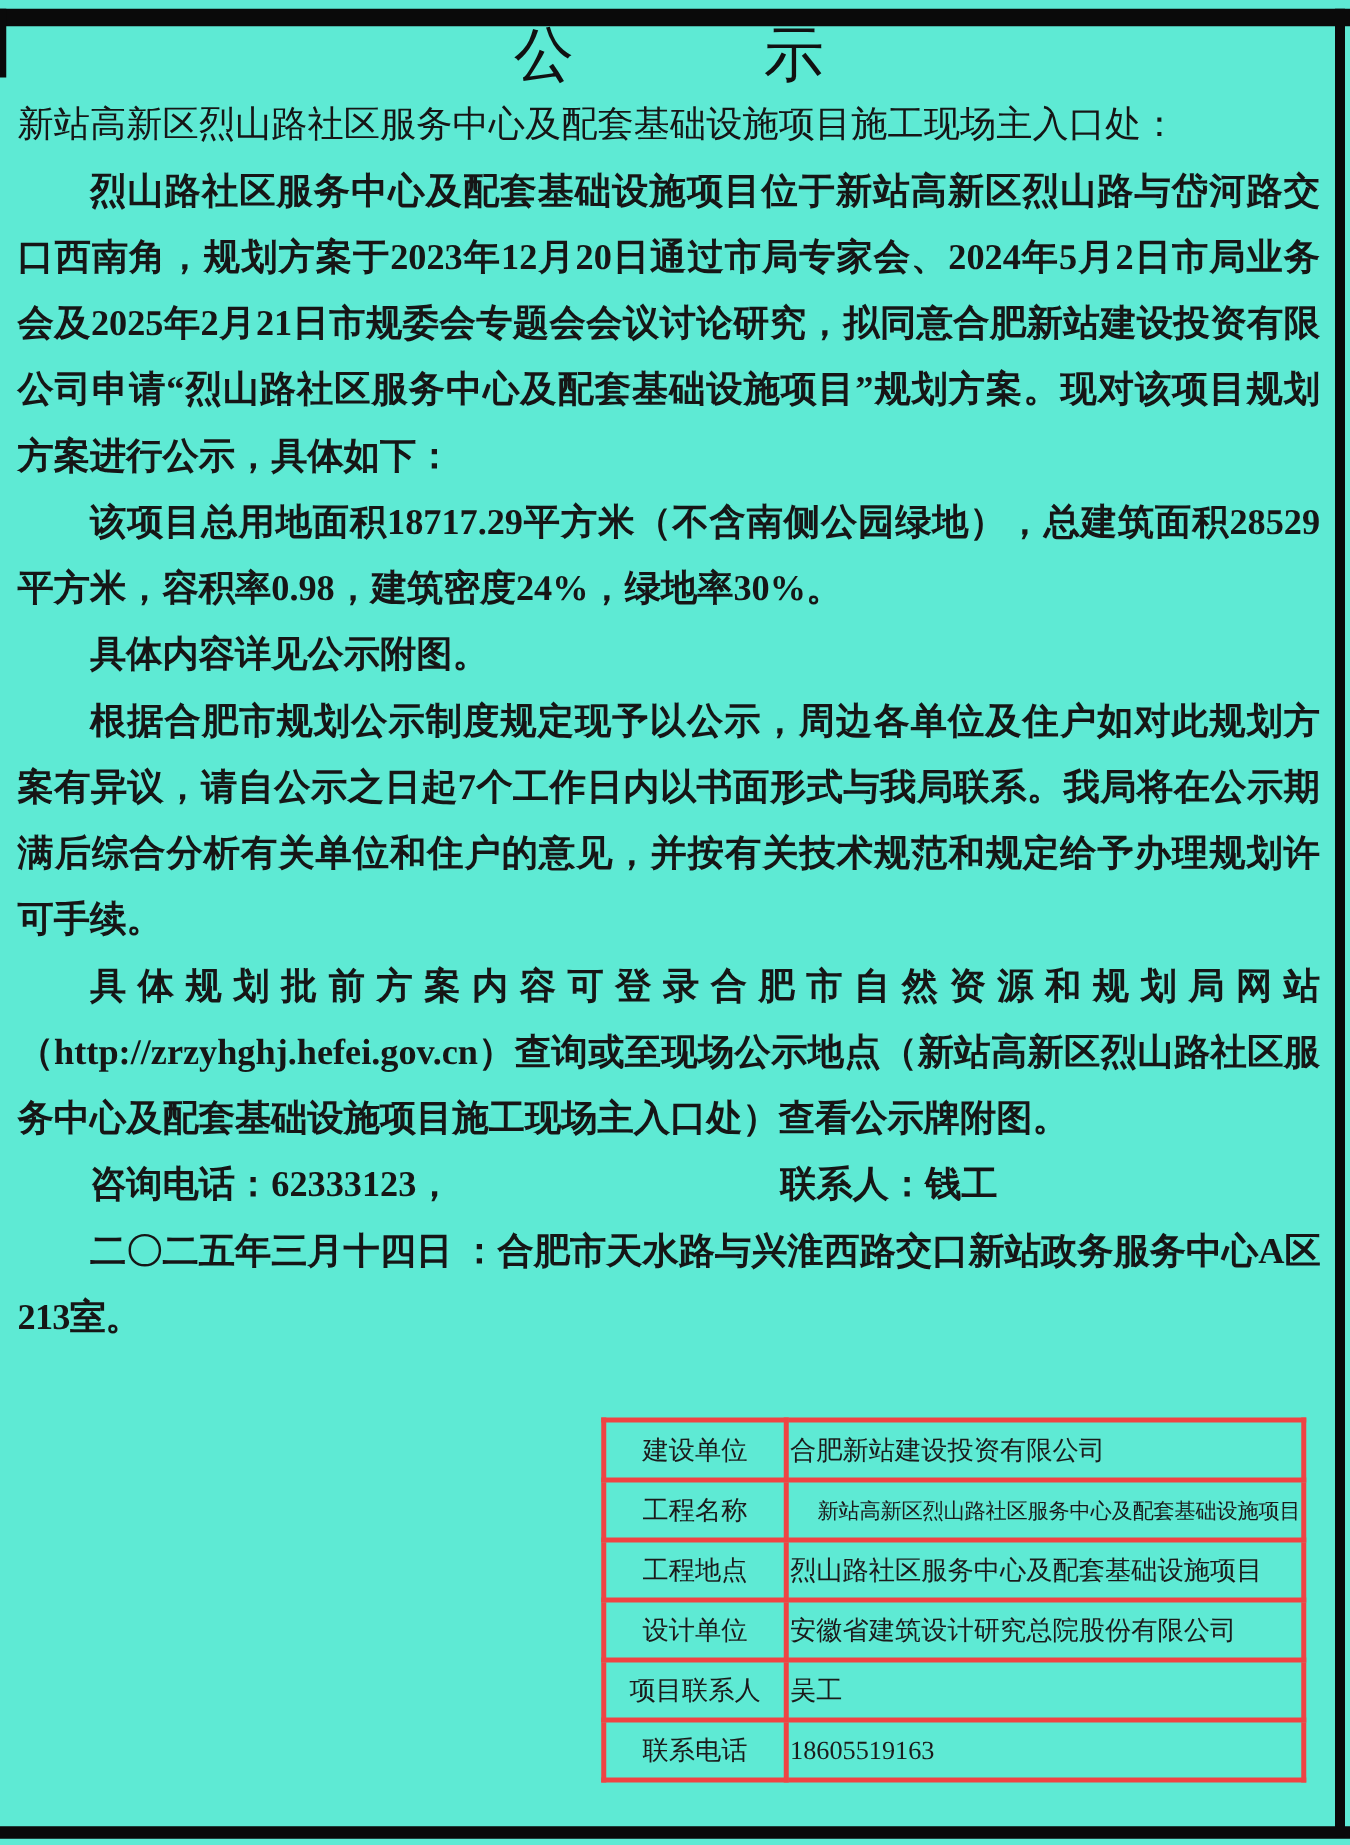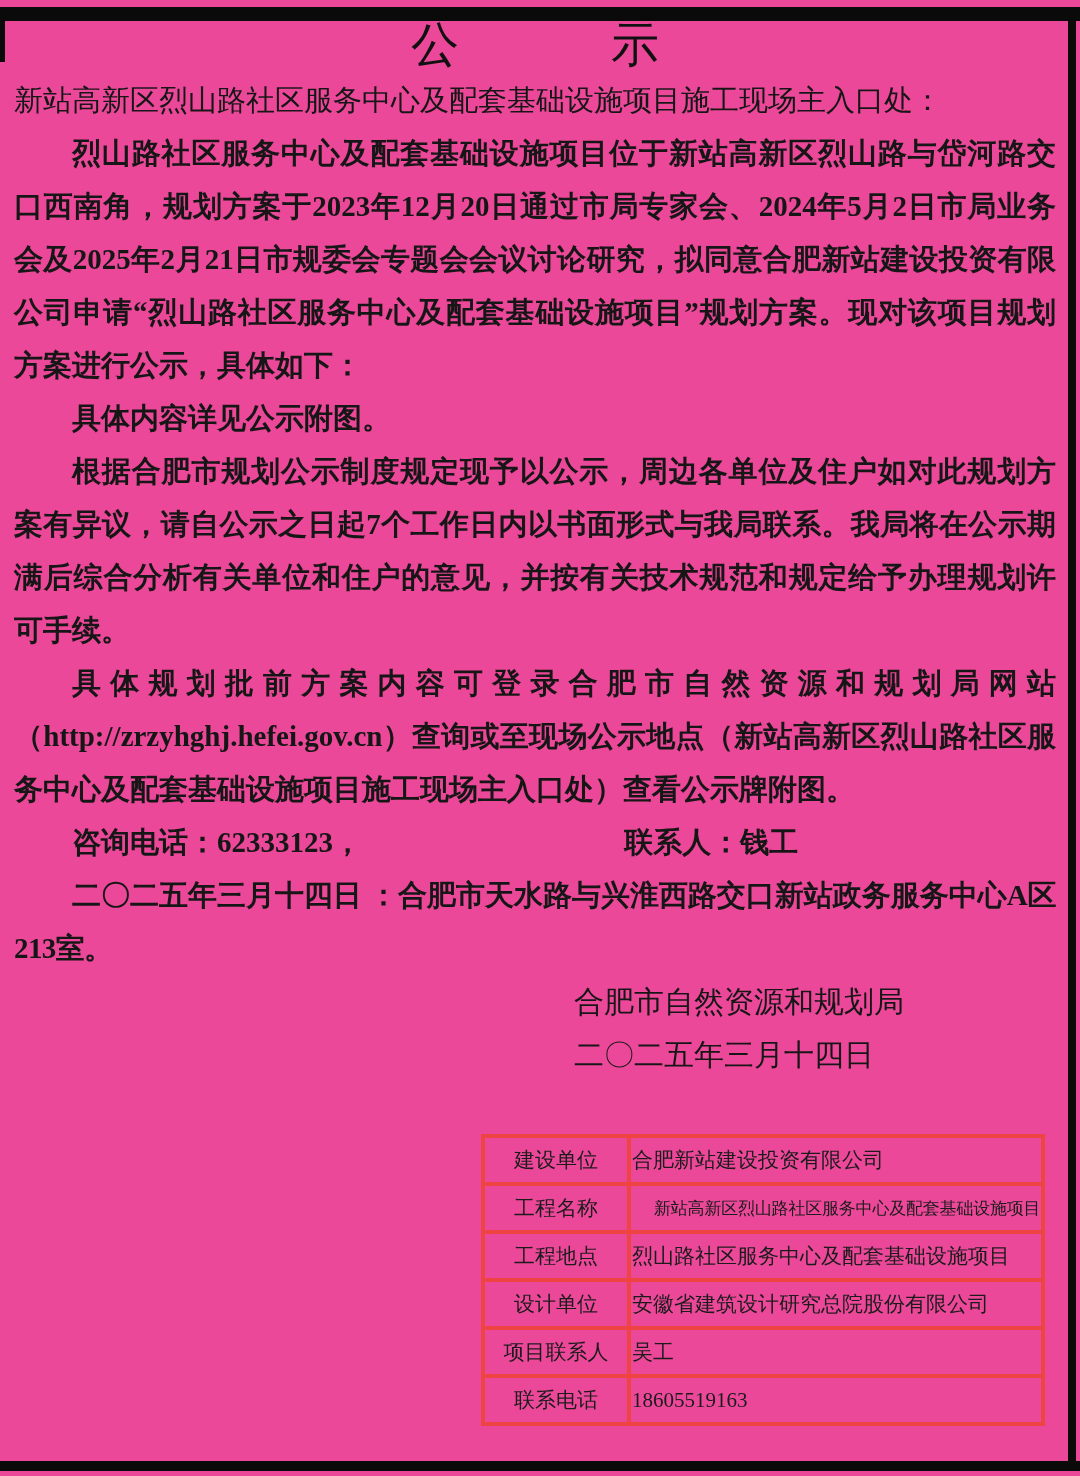--- a/index.html
+++ b/index.html
@@ -4,21 +4,21 @@
 <style>
   html, body { margin: 0; padding: 0; }
   body {
     width: 1080px; height: 1476px;
     background: #ffffff;
     font-family: "Liberation Serif", "DejaVu Serif", serif;
   }
   .page {
     position: relative;
     width: 1080px; height: 1476px;
-    background: #ec4899;
+    background: #5eead4;
     color: #161616;
     overflow: hidden;
   }
   
   .bar { position: absolute; background: #0a0a0a; }
   .bar-top    { left: 0; top: 7px;    width: 1080px; height: 14px; }
   .bar-bottom { left: 0; top: 1461px; width: 1080px; height: 10px; }
   .bar-right  { left: 1068px; top: 7px; width: 8px; height: 1462px; }
   .bar-left-stub { left: 0; top: 7px; width: 5px; height: 55px; }
 
@@ -85,38 +85,35 @@
   <div class="bar bar-left-stub"></div>
 
   <div class="content">
 
     <div class="title">公 示</div>
 
     <p class="body">新站高新区烈山路社区服务中心及配套基础设施项目施工现场主入口处：</p>
 
     <p class="body indent">烈山路社区服务中心及配套基础设施项目位于新站高新区烈山路与岱河路交口西南角，规划方案于2023年12月20日通过市局专家会、2024年5月2日市局业务会及2025年2月21日市规委会专题会会议讨论研究，拟同意合肥新站建设投资有限公司申请“烈山路社区服务中心及配套基础设施项目”规划方案。现对该项目规划方案进行公示，具体如下：</p>
 
+    <p class="body indent">该项目总用地面积18717.29平方米（不含南侧公园绿地），总建筑面积28529平方米，容积率0.98，建筑密度24%，绿地率30%。</p>
 
     <p class="body indent">具体内容详见公示附图。</p>
 
     <p class="body indent">根据合肥市规划公示制度规定现予以公示，周边各单位及住户如对此规划方案有异议，请自公示之日起7个工作日内以书面形式与我局联系。我局将在公示期满后综合分析有关单位和住户的意见，并按有关技术规范和规定给予办理规划许可手续。</p>
 
     <p class="body indent">具体规划批前方案内容可登录合肥市自然资源和规划局网站（http://zrzyhghj.hefei.gov.cn）查询或至现场公示地点（新站高新区烈山路社区服务中心及配套基础设施项目施工现场主入口处）查看公示牌附图。</p>
 
     <p class="body indent contact">
       <span>咨询电话：62333123，</span>
       <span class="person">联系人：钱工</span>
     </p>
 
     <p class="body indent tight">二〇二五年三月十四日 ：合肥市天水路与兴淮西路交口新站政务服务中心A区213室。</p>
 
-    <div class="signature">
-      <div>合肥市自然资源和规划局</div>
-      <div>二〇二五年三月十四日</div>
-    </div>
 
     <table class="info">
       <tbody>
         <tr>
           <td class="label">建设单位</td>
           <td class="value">合肥新站建设投资有限公司</td>
         </tr>
         <tr>
           <td class="label">工程名称</td>
           <td class="value">新站高新区烈山路社区服务中心及配套基础设施项目</td>

